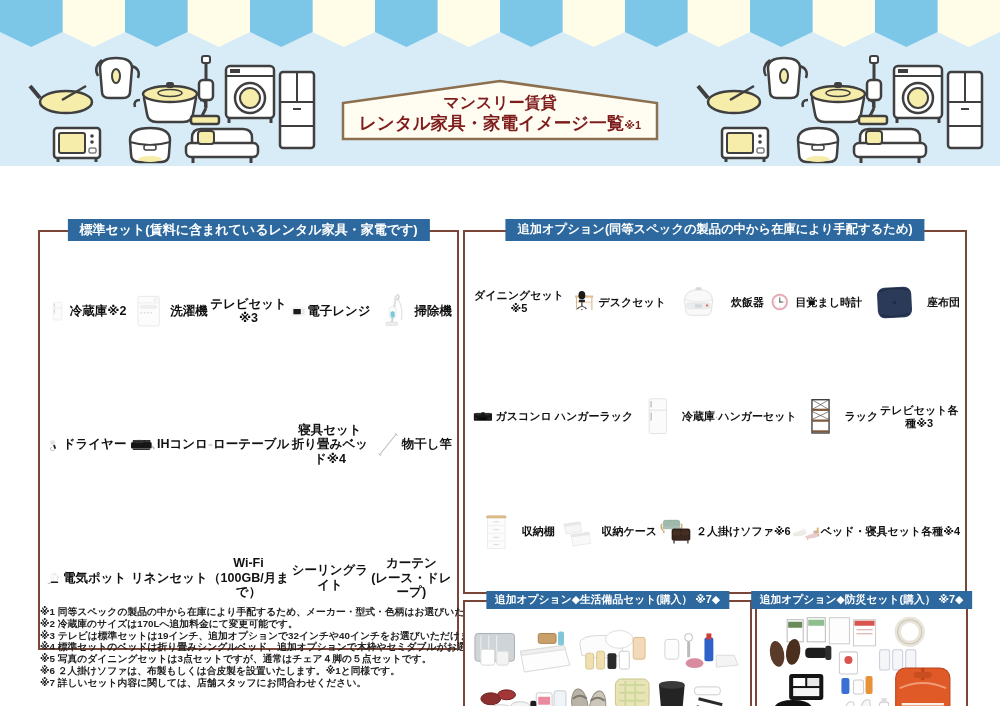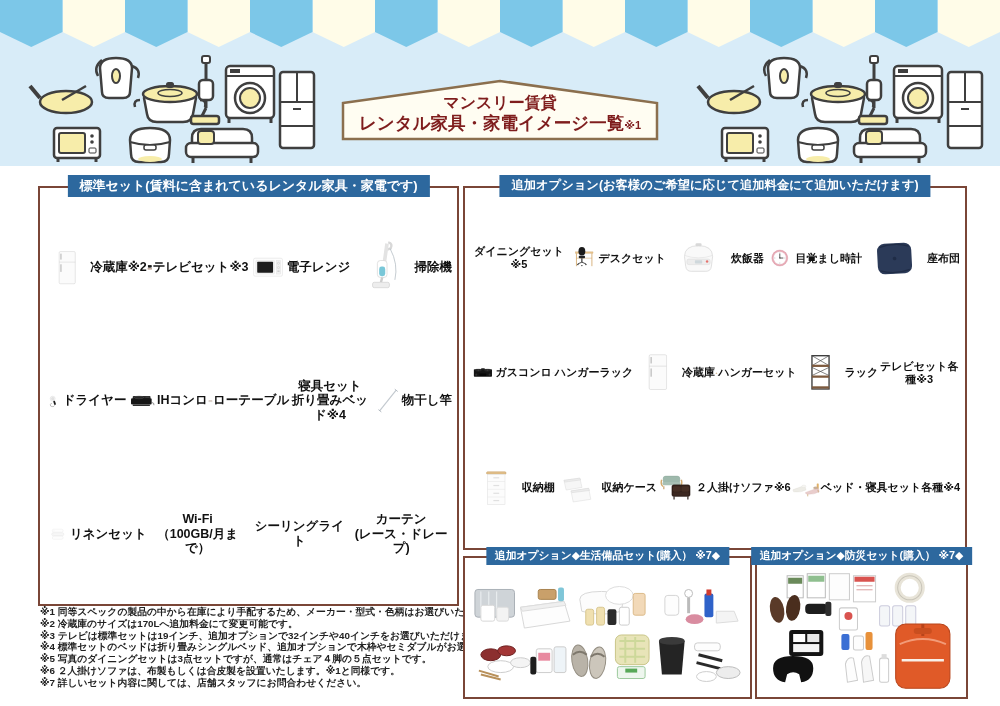--- a/index.html
+++ b/index.html
@@ -15,21 +15,21 @@
   .cluster-l{left:26px;}
   .cluster-r{left:694px;}
   .plaque{position:absolute;left:341px;top:79px;width:318px;height:62px;}
   .plaque svg{position:absolute;left:0;top:0;width:100%;height:100%;}
   .plaque-text{position:absolute;left:0;top:6px;right:0;bottom:0;display:flex;flex-direction:column;
         align-items:center;justify-content:center;color:#7f1d1d;}
   .plaque-text .t1{font-size:16px;font-weight:bold;line-height:1.25;}
   .plaque-text .t2{font-size:17.5px;font-weight:bold;line-height:1.2;}
   .plaque-text .note{font-size:11px;font-weight:bold;}
   
-  .panel{position:absolute;border:2px solid #7a4637;background:#fff;}
+  .panel{position:absolute;border:2px solid #7a4637;background:#fff;margin-top:44px;}
   .left-panel{left:38px;top:186px;width:417px;height:416px;}
   .right-panel{left:463px;top:186px;width:500px;height:360px;}
   .panel-header{position:absolute;top:-13px;left:50%;transform:translateX(-50%);
         background:#2d689e;color:#fff;font-weight:bold;white-space:nowrap;
         padding:4px 12px 4px;font-size:13px;line-height:1.1;z-index:2;}
   .right-panel .panel-header{font-size:12.3px;}
   .grid{display:flex;flex-direction:column;height:100%;box-sizing:border-box;padding:13px 5px 3px;}
   .grid .row{flex:1;display:flex;align-items:stretch;}
   .cell{flex:1;display:flex;align-items:center;justify-content:flex-end;min-width:0;}
   .pimg{flex:1;width:100%;display:flex;align-items:flex-end;justify-content:center;min-height:0;}
@@ -225,20 +225,35 @@
                 <line x1="31" y1="31" x2="69" y2="31" stroke="#c8c8c8"></line>
                 <rect x="34" y="11" width="2.5" height="14" fill="#b5b5b5"></rect>
                 <rect x="34" y="36" width="2.5" height="18" fill="#b5b5b5"></rect>
               </svg>
             </div>
             <div class="plabel">冷蔵庫※2</div>
           </div>
           <div class="cell">
             <div class="pimg">
               <svg viewBox="0 0 100 90" preserveAspectRatio="xMidYMax meet">
+                <rect x="24" y="8" width="52" height="72" rx="5" fill="#fcfcfc" stroke="#cfcfcf"></rect>
+                <line x1="24" y1="24" x2="76" y2="24" stroke="#e0e0e0"></line>
+                <circle cx="67" cy="16" r="4" fill="none" stroke="#c8c8c8"></circle>
+                <rect x="30" y="30" width="40" height="7" rx="3.5" fill="#efefef" stroke="#e2e2e2"></rect>
+                <circle cx="32" cy="48" r="2" fill="#d5d5d5"></circle>
+                <circle cx="40" cy="48" r="2" fill="#d5d5d5"></circle>
+                <circle cx="48" cy="48" r="2" fill="#d5d5d5"></circle>
+                <circle cx="56" cy="48" r="2" fill="#d5d5d5"></circle>
+              </svg>
+            </div>
+            <div class="plabel">洗濯機</div>
+          </div>
+          <div class="cell">
+            <div class="pimg">
+              <svg viewBox="0 0 100 90" preserveAspectRatio="xMidYMax meet">
                 <rect x="17" y="4" width="66" height="40" rx="2" fill="#101010"></rect>
                 <rect x="20" y="7" width="60" height="32" fill="#1b1b1b"></rect>
                 <rect x="45" y="44" width="10" height="5" fill="#222"></rect>
                 <rect x="36" y="49" width="28" height="3" fill="#2e2e2e"></rect>
                 <rect x="12" y="56" width="76" height="8" rx="1" fill="#91674a"></rect>
                 <rect x="12" y="76" width="76" height="6" rx="1" fill="#7c563c"></rect>
                 <rect x="15" y="64" width="5" height="12" fill="#6e4c34"></rect>
                 <rect x="80" y="64" width="5" height="12" fill="#6e4c34"></rect>
                 <line x1="20" y1="75" x2="80" y2="75" stroke="#a0795c" stroke-width="3"></line>
               </svg>
@@ -330,20 +345,34 @@
                 <line x1="22" y1="74" x2="32" y2="82" stroke="#aab2ba" stroke-width="3"></line>
               </svg>
             </div>
             <div class="plabel">物干し竿</div>
           </div>
         </div>
         <div class="row">
           <div class="cell">
             <div class="pimg">
               <svg viewBox="0 0 100 90" preserveAspectRatio="xMidYMax meet">
+                <rect x="33" y="20" width="34" height="42" rx="9" fill="#fcfcfc" stroke="#c9c9c9"></rect>
+                <rect x="40" y="13" width="20" height="9" rx="3" fill="#efefef" stroke="#ccc"></rect>
+                <path d="M33 28 l-9 5 9 7" fill="#fff" stroke="#c9c9c9"></path>
+                <path d="M67 28 q11 6 0 22" fill="none" stroke="#c9c9c9" stroke-width="4"></path>
+                <rect x="38" y="34" width="10" height="16" rx="2" fill="#efefef"></rect>
+                <rect x="28" y="62" width="44" height="9" rx="3" fill="#1d1d1d"></rect>
+                <path d="M28 70 q-12 8 -18 2" fill="none" stroke="#3a3a3a" stroke-width="2"></path>
+              </svg>
+            </div>
+            <div class="plabel">電気ポット</div>
+          </div>
+          <div class="cell">
+            <div class="pimg">
+              <svg viewBox="0 0 100 90" preserveAspectRatio="xMidYMax meet">
                 <rect x="27" y="22" width="46" height="13" rx="6" fill="#fdfdfd" stroke="#d8d8d8"></rect>
                 <rect x="24" y="37" width="52" height="13" rx="6" fill="#f7f7f7" stroke="#d8d8d8"></rect>
                 <rect x="27" y="52" width="46" height="13" rx="6" fill="#fdfdfd" stroke="#d8d8d8"></rect>
                 <line x1="34" y1="26" x2="34" y2="31" stroke="#e5e5e5"></line>
                 <line x1="31" y1="41" x2="31" y2="46" stroke="#e5e5e5"></line>
               </svg>
             </div>
             <div class="plabel">リネンセット</div>
           </div>
           <div class="cell">
@@ -378,21 +407,21 @@
               </svg>
             </div>
             <div class="plabel">カーテン
 (レース・ドレープ)</div>
           </div>
         </div>
       </div>
   </section>
 
   <section class="panel right-panel">
-    <div class="panel-header">追加オプション(お客様のご希望に応じて追加料金にて追加いただけます)</div>
+    <div class="panel-header">追加オプション(同等スペックの製品の中から在庫により手配するため)</div>
     <div class="grid" id="optGrid">
         <div class="row">
           <div class="cell">
             <div class="pimg">
               <svg viewBox="0 0 100 90" preserveAspectRatio="xMidYMax meet">
                 <line x1="12" y1="14" x2="12" y2="70" stroke="#d3a96c" stroke-width="3"></line>
                 <line x1="24" y1="14" x2="24" y2="70" stroke="#d3a96c" stroke-width="3"></line>
                 <line x1="12" y1="20" x2="24" y2="20" stroke="#d3a96c" stroke-width="2"></line>
                 <line x1="12" y1="28" x2="24" y2="28" stroke="#d3a96c" stroke-width="2"></line>
                 <rect x="9" y="38" width="18" height="6" rx="2" fill="#efe7d2" stroke="#c79e63"></rect>

